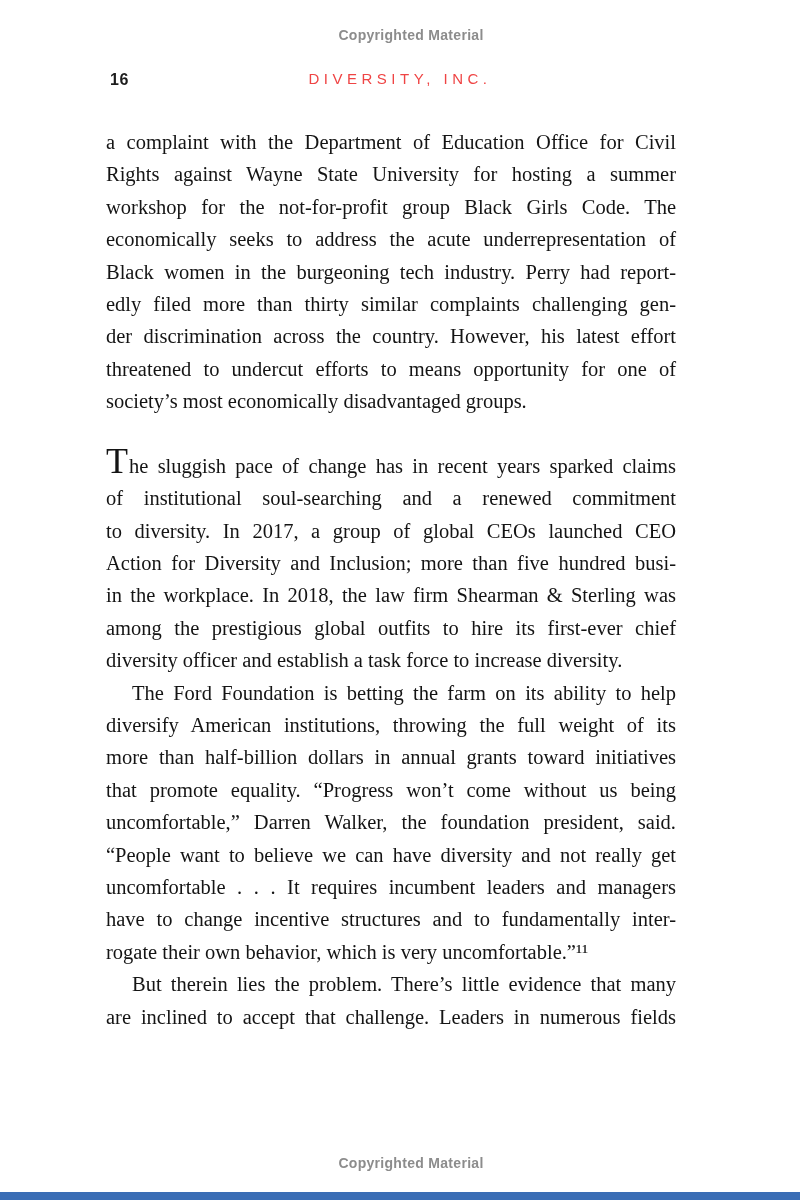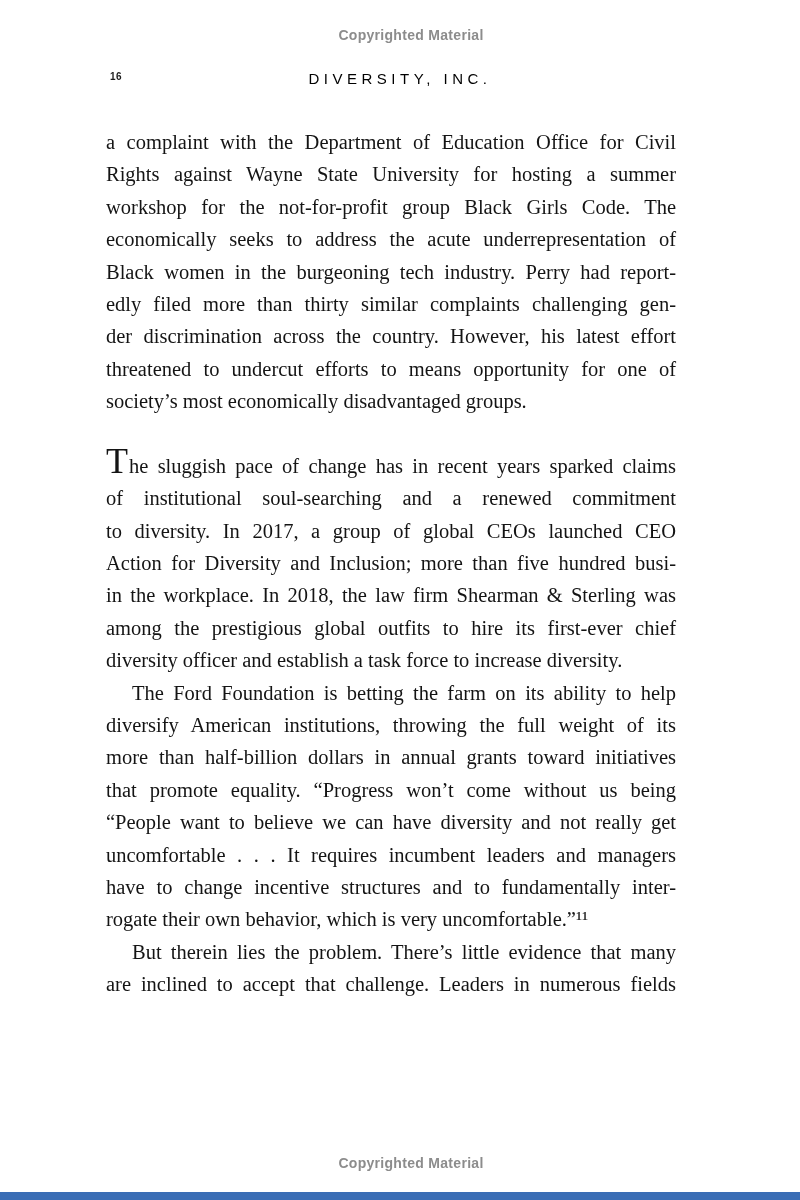--- a/index.html
+++ b/index.html
@@ -18,27 +18,27 @@
     color: #8c8c8c; letter-spacing: 0.3px; padding-left: 22px;
   }
   .notice-top { top: 27px; }
   .notice-bottom { top: 1155px; }
   .running-header {
     position: absolute; top: 70px; left: 0; right: 0; height: 20px;
   }
   .page-number {
     position: absolute; left: 110px; top: 1px;
     font-family: "Liberation Sans", sans-serif;
-    font-size: 10px; font-weight: 700; color: #1c1c1c;
+    font-size: 16px; font-weight: 700; color: #1c1c1c;
     letter-spacing: 0.5px;
   }
   .running-title {
     text-align: center;
     font-family: "Liberation Sans", sans-serif;
-    font-size: 15px; font-weight: 500; color: #000000;
+    font-size: 15px; font-weight: 500; color: #ef4444;
     letter-spacing: 4.5px;
   }
   .body-text {
     position: absolute; left: 106px; top: 126px; width: 570px;
     font-size: 20.5px; color: #141414;
   }
   .line {
     height: 32.4px; line-height: 32.4px;
     text-align: justify; text-align-last: justify;
     white-space: nowrap;
@@ -87,20 +87,21 @@
     <div class="line">in the workplace. In 2018, the law firm Shearman &amp; Sterling was</div>
     <div class="line">among the prestigious global outfits to hire its first-ever chief</div>
     <div class="line last">diversity officer and establish a task force to increase diversity.</div>
   </div>
 
   <div>
     <div class="line indent">The Ford Foundation is betting the farm on its ability to help</div>
     <div class="line">diversify American institutions, throwing the full weight of its</div>
     <div class="line">more than half-billion dollars in annual grants toward initiatives</div>
     <div class="line">that promote equality. “Progress won’t come without us being</div>
+    <div class="line">uncomfortable,” Darren Walker, the foundation president, said.</div>
     <div class="line">“People want to believe we can have diversity and not really get</div>
     <div class="line">uncomfortable . . . It requires incumbent leaders and managers</div>
     <div class="line">have to change incentive structures and to fundamentally inter-</div>
     <div class="line last">rogate their own behavior, which is very uncomfortable.”¹¹</div>
   </div>
 
   <div>
     <div class="line indent">But therein lies the problem. There’s little evidence that many</div>
     <div class="line">are inclined to accept that challenge. Leaders in numerous fields</div>
   </div>

